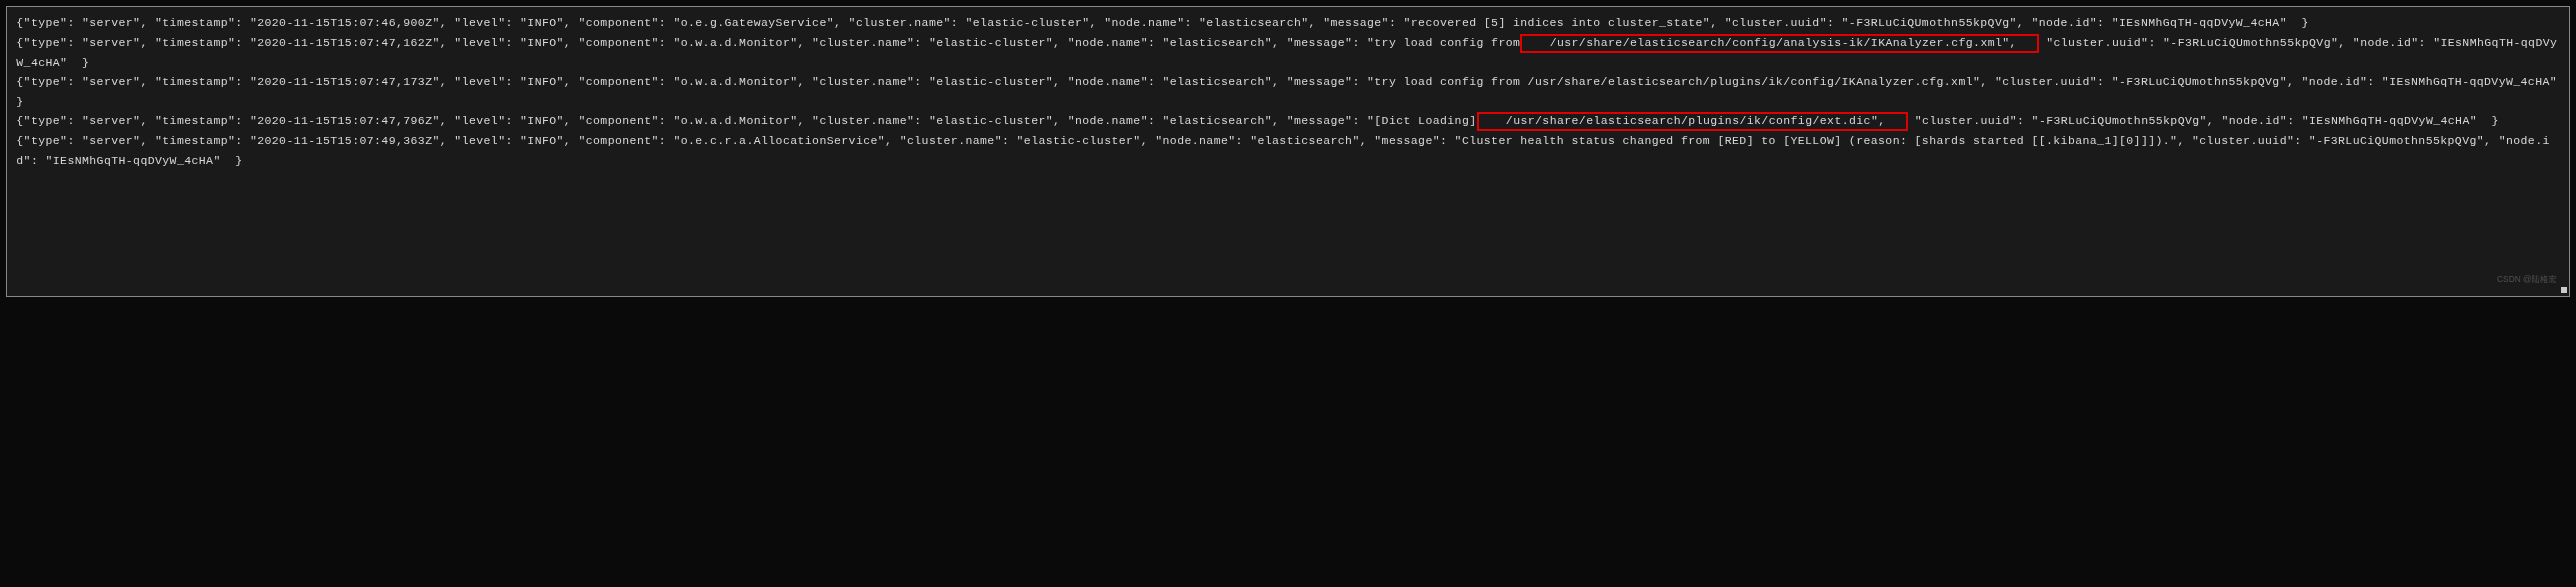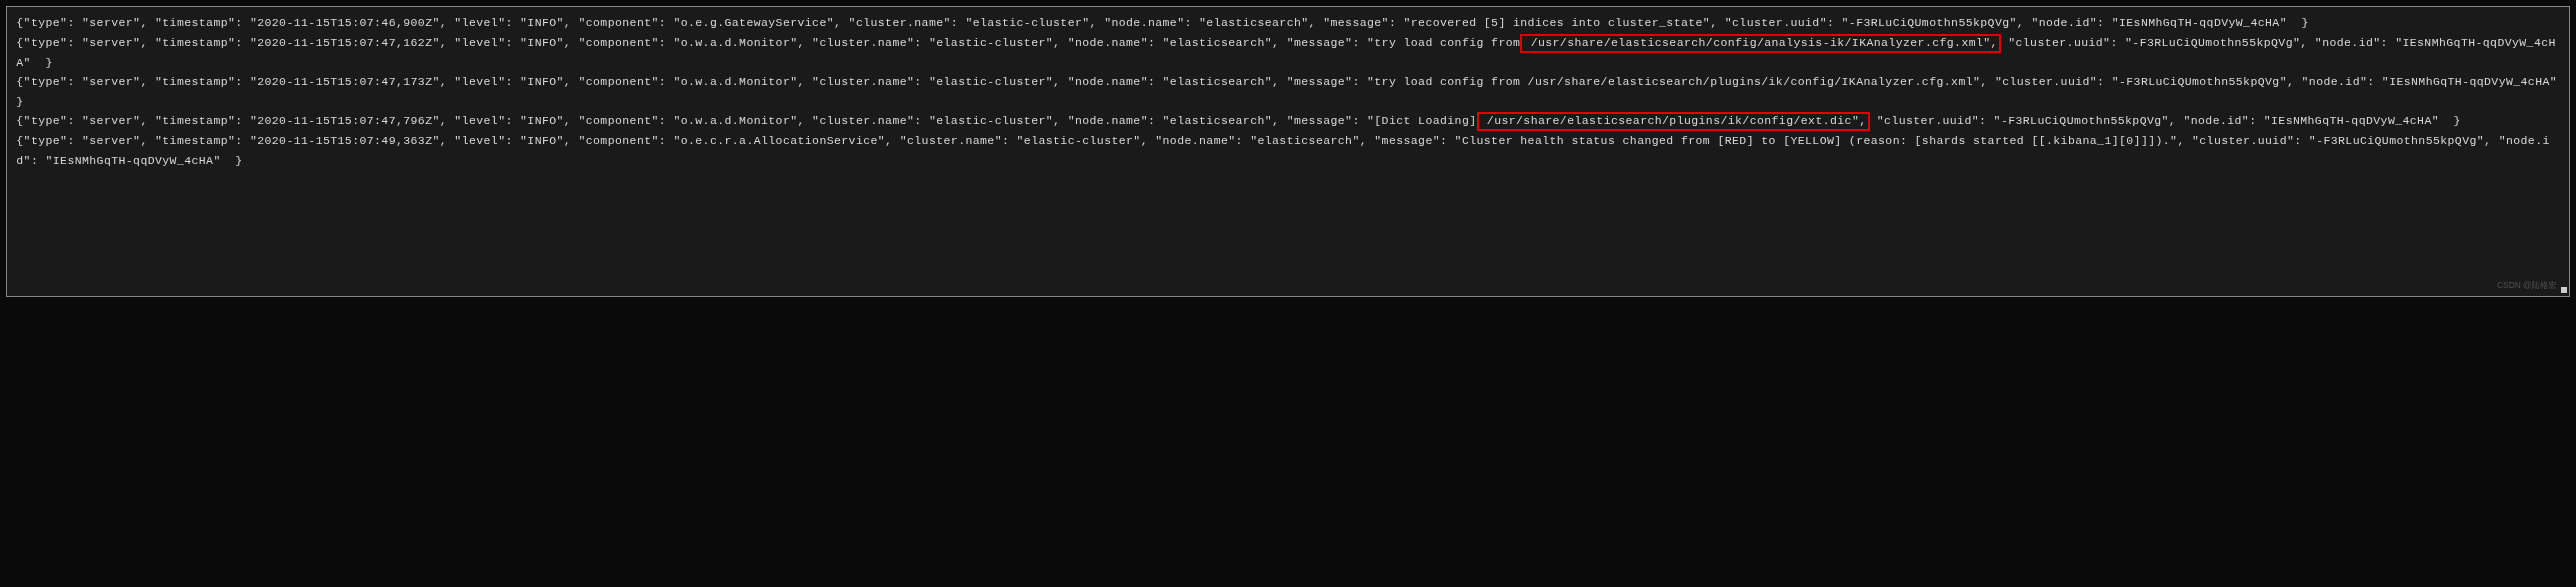--- a/index.html
+++ b/index.html
@@ -25,42 +25,42 @@
       overflow: hidden;
     }
     .log-line {
       line-height: 1.7;
       white-space: pre-wrap;
       word-break: break-all;
       letter-spacing: 0.4px;
     }
     .highlight-box {
       border: 2.3px solid #e00000;
-      padding: 0px 1px;
+      padding: 0px 20px;
       display: inline-block;
       line-height: 1.3;
     }
     .scrollbar-track {
       position: absolute;
       right: 1.5px;
       top: 0;
       bottom: 0;
       width: 7.6px;
     }
     .scrollbar-thumb {
       position: absolute;
       right: 0;
       bottom: 3.1px;
       width: 6.1px;
       height: 6.1px;
       background: #ccc;
     }
     .watermark {
       position: absolute;
-      bottom: 5px;
+      bottom: 11px;
       right: 12.2px;
       font-size: 8.4px;
       color: rgba(180,180,180,0.35);
       font-family: sans-serif;
     }
   </style>
 </head>
 <body>
 
 <div class="terminal-wrapper">

